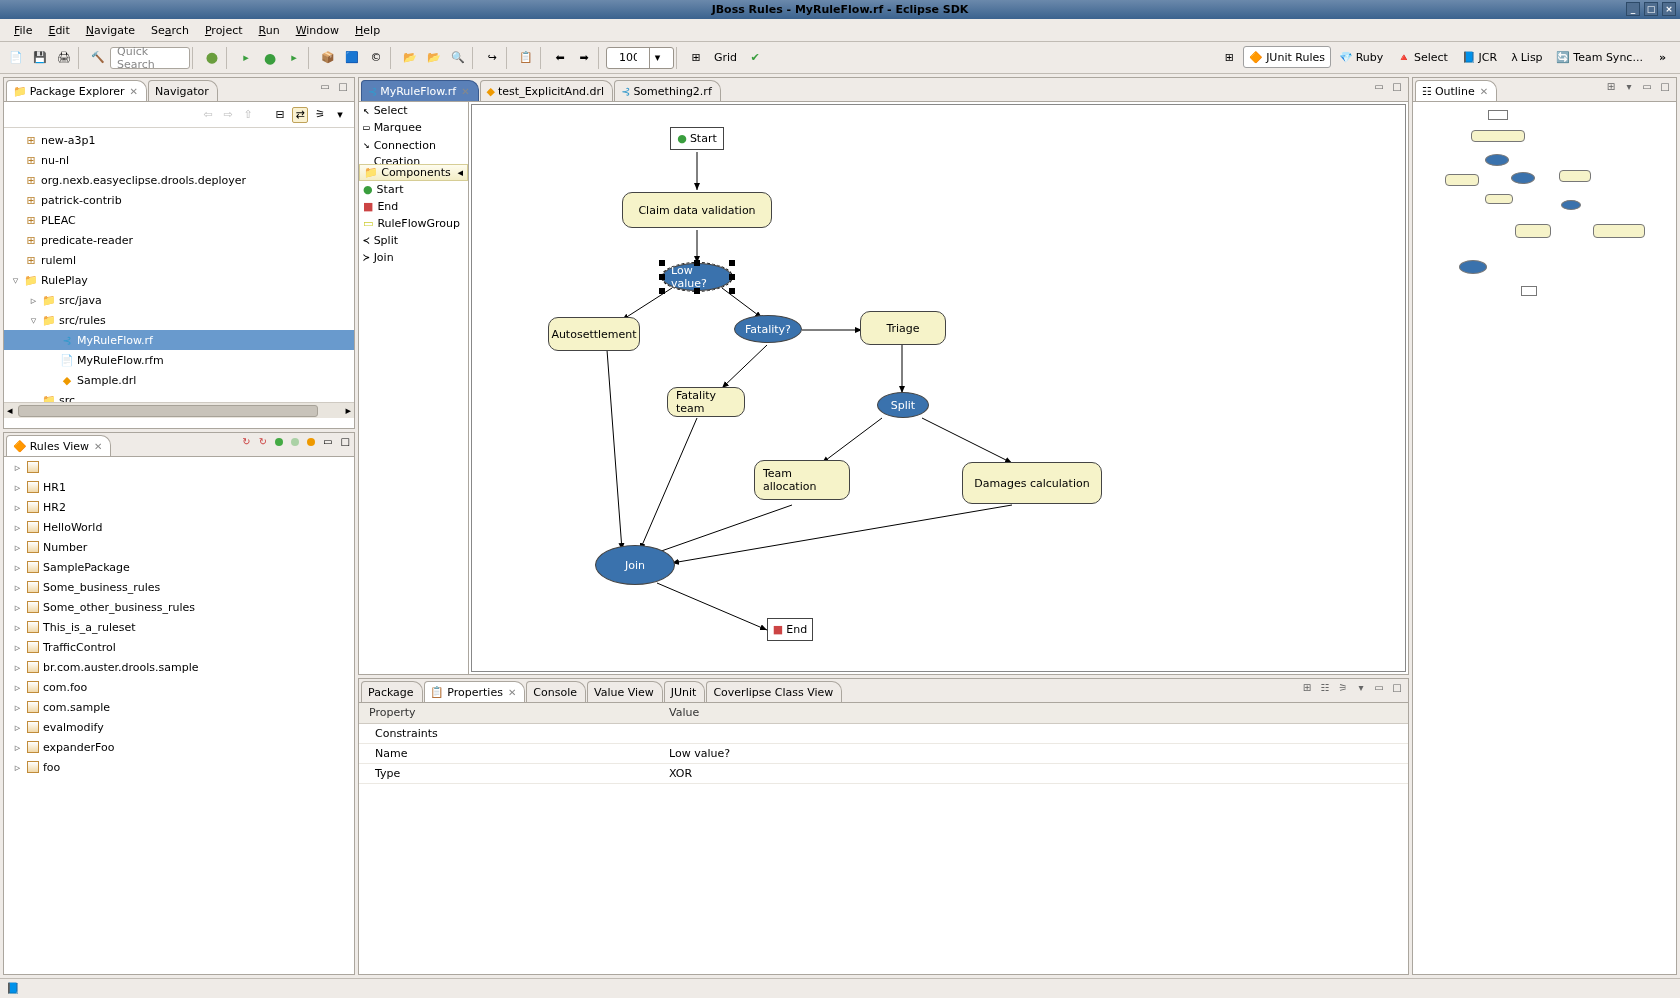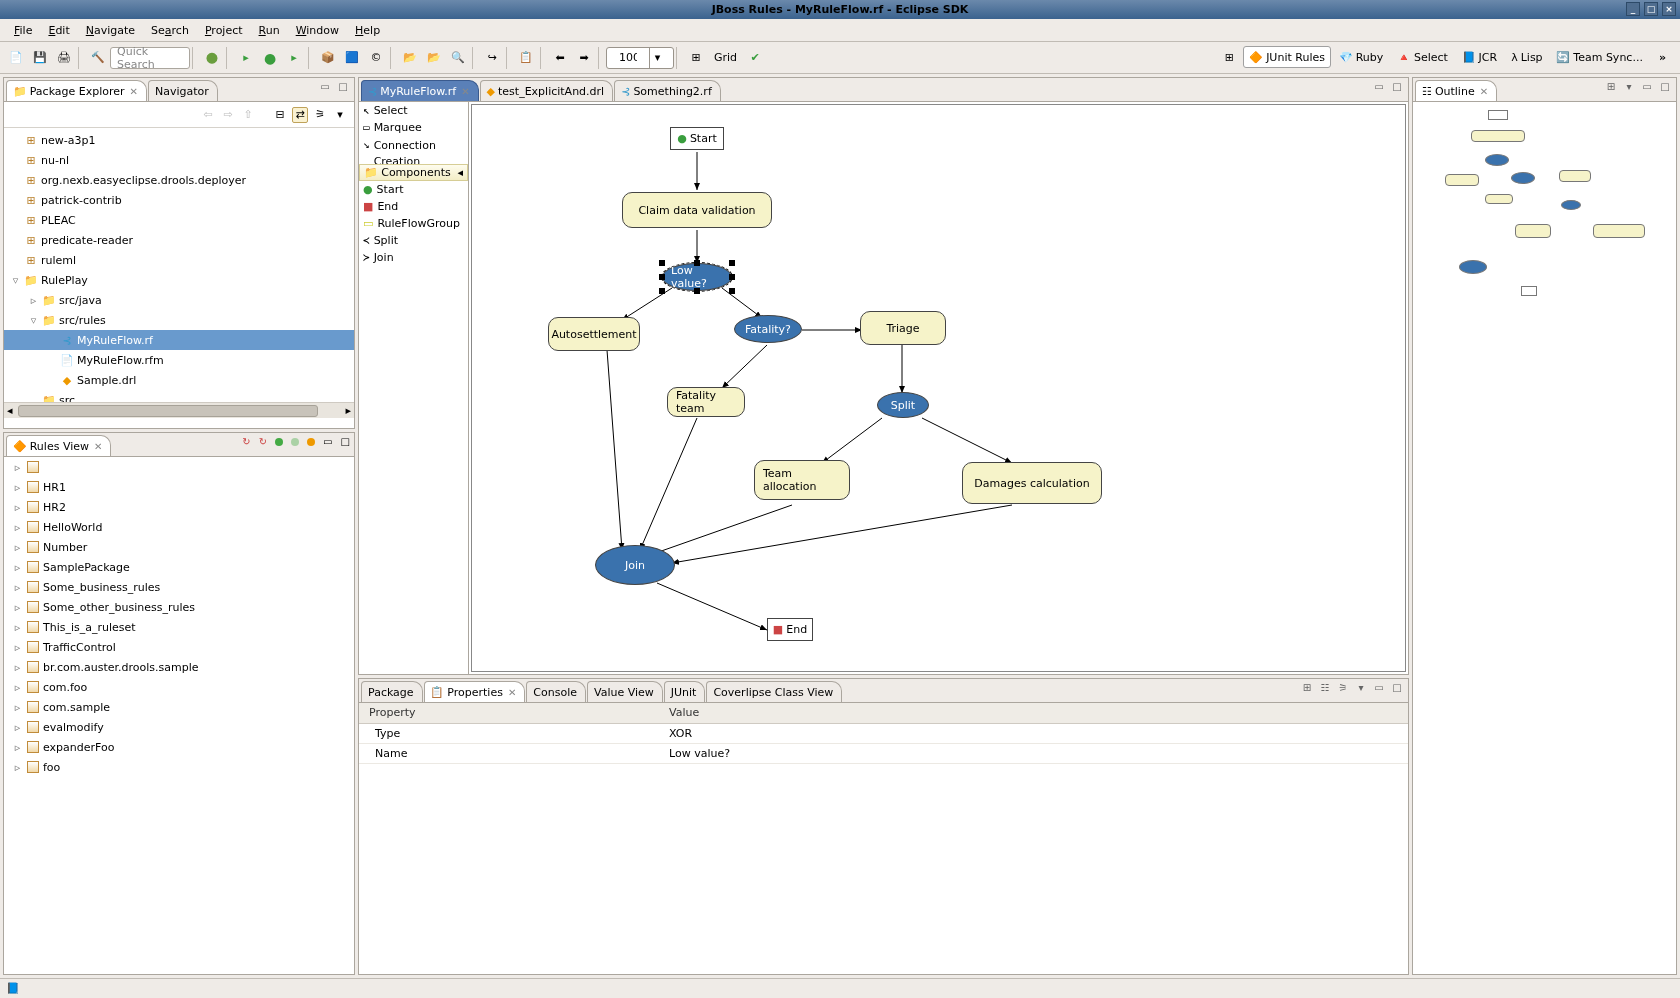--- a/index.html
+++ b/index.html
@@ -512,26 +512,30 @@
       <div class="panebody">
         <table class="proptable">
           <thead>
               <tr>
             <th style="width:300px">Property</th>
             <th>Value</th>
           </tr>
             </thead>
           <tbody id="proprows">
               <tr>
-                <td>Type</td>
-                <td>XOR</td>
+                <td>Constraints</td>
+                <td></td>
               </tr>
               <tr>
                 <td>Name</td>
                 <td>Low value?</td>
+              </tr>
+              <tr>
+                <td>Type</td>
+                <td>XOR</td>
               </tr>
             </tbody>
         </table>
       </div>
     </div>
   </div>
 
   <div class="rightcol">
     <div class="pane outline" style="flex:1">
       <div class="tabrow">

